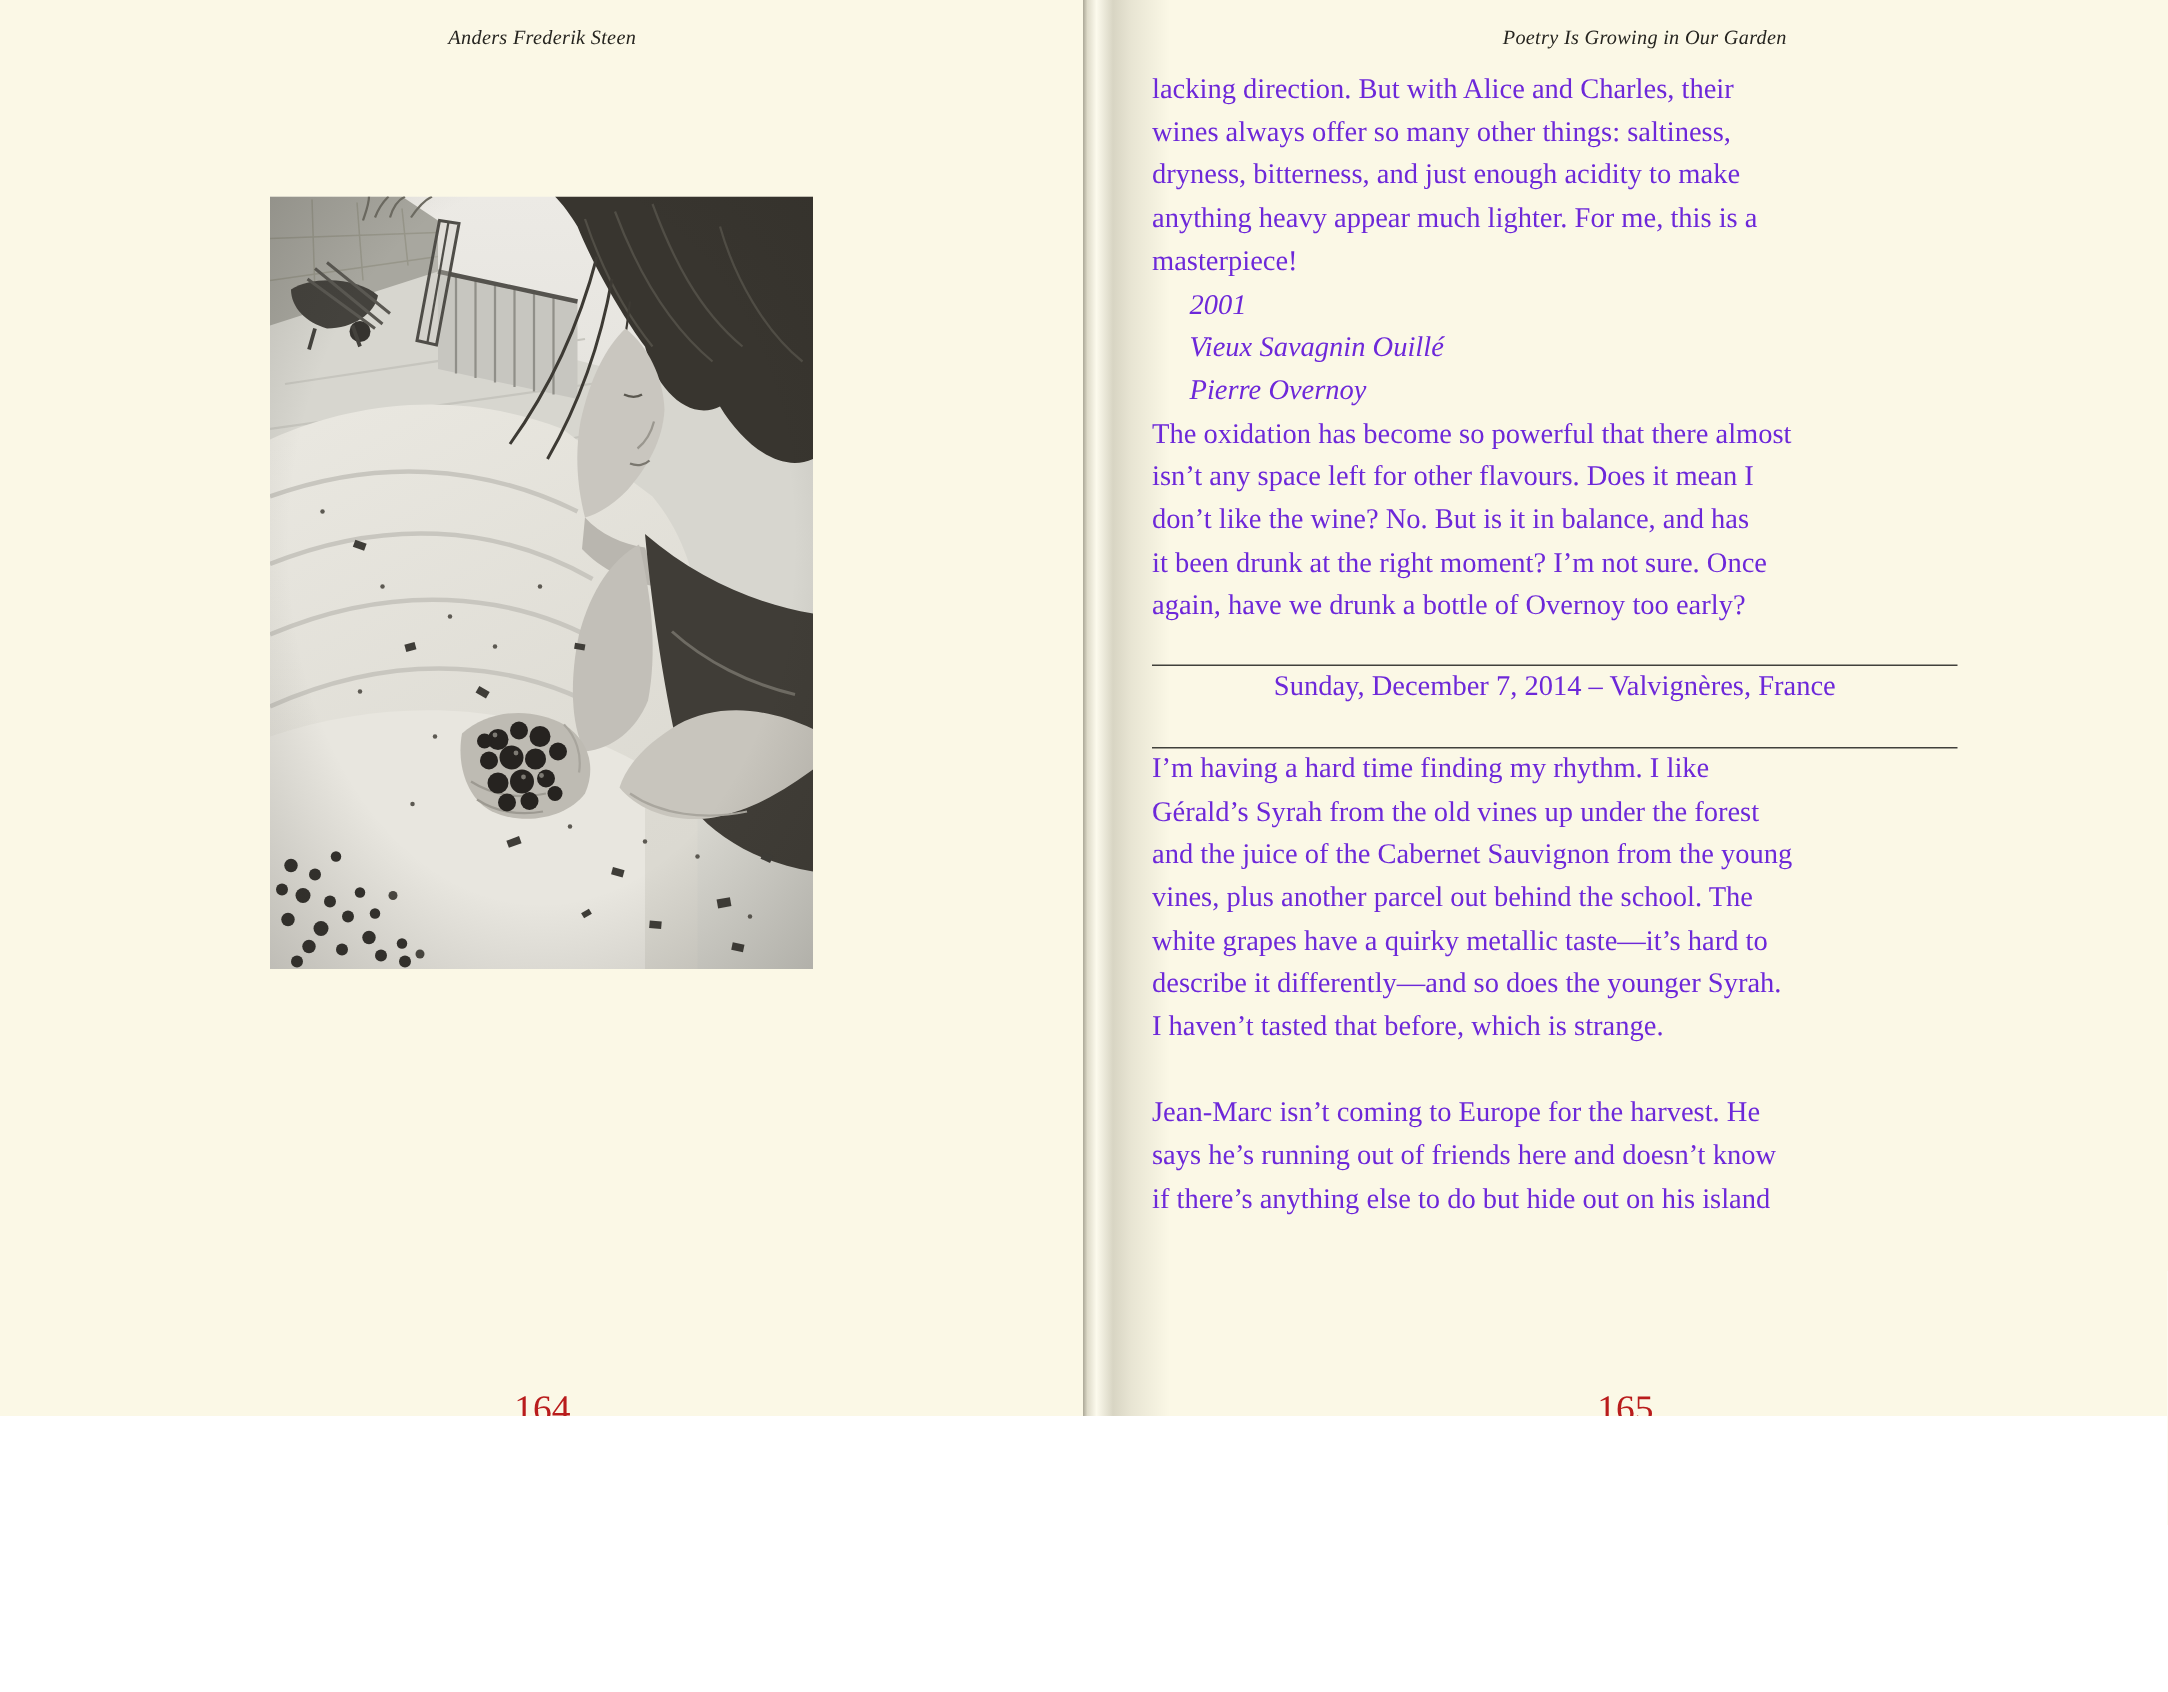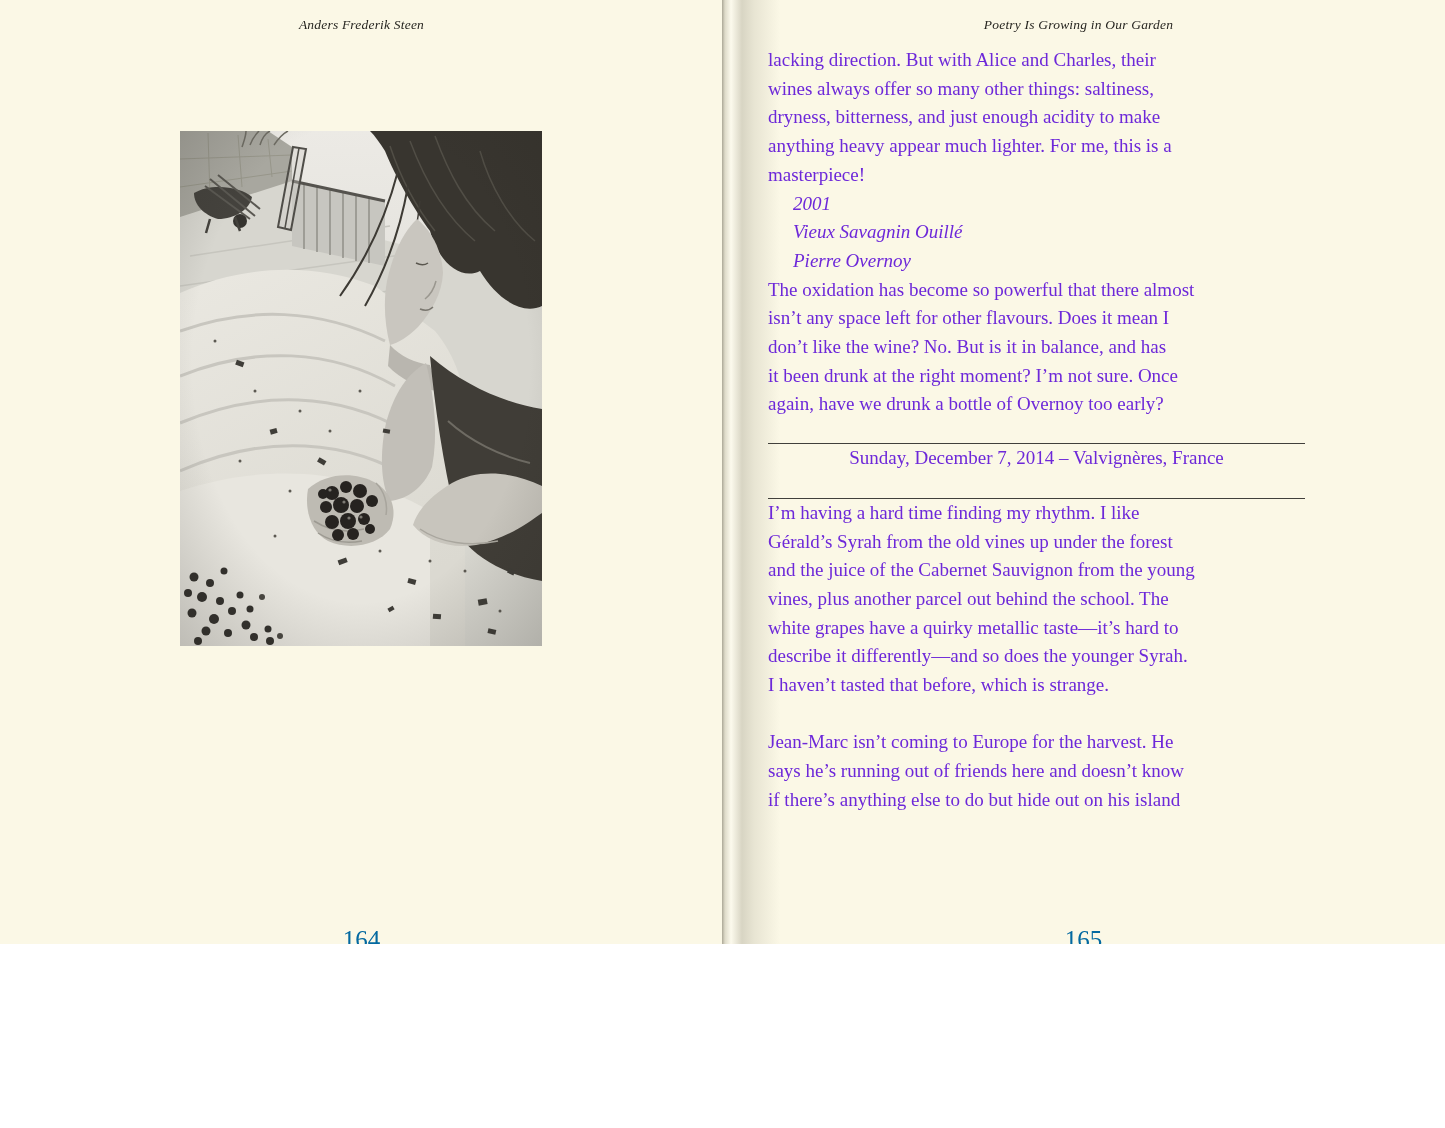--- a/index.html
+++ b/index.html
@@ -22,32 +22,32 @@
       rgba(92,88,72,0.12) 32px,
       rgba(92,88,72,0.0) 58px);
   }
   
   .running-header{
     position:absolute;top:17px;
     font-style:italic;font-size:13.5px;letter-spacing:.2px;color:#262520;
     text-align:center;white-space:pre;
   }
   .header-left{left:0;width:723px;}
-  .header-right{left:810px;width:537px;}
+  .header-right{left:828px;width:537px;}
   
   .photo-frame{
     position:absolute;left:180px;top:131px;width:362px;height:515px;
   }
   .photo-frame svg{display:block;width:100%;height:100%;}
   .photo-caption{
     position:absolute;left:0;top:793px;width:723px;
     text-align:center;font-size:14.5px;color:#23221d;white-space:pre;
   }
   .page-number{
-    position:absolute;top:926px;font-size:25px;color:#0369a1;
+    position:absolute;top:926px;font-size:25px;color:#b91c1c;
     text-align:center;white-space:pre;
   }
   .page-number-left{left:0;width:723px;}
   .page-number-right{left:815px;width:537px;}
   .year-tab{
     position:absolute;left:228px;top:1080px;width:133px;height:48px;
     background:#0ea5e9;
     display:flex;align-items:center;justify-content:center;
     font-size:16px;color:#2b2a24;letter-spacing:.3px;
   }

